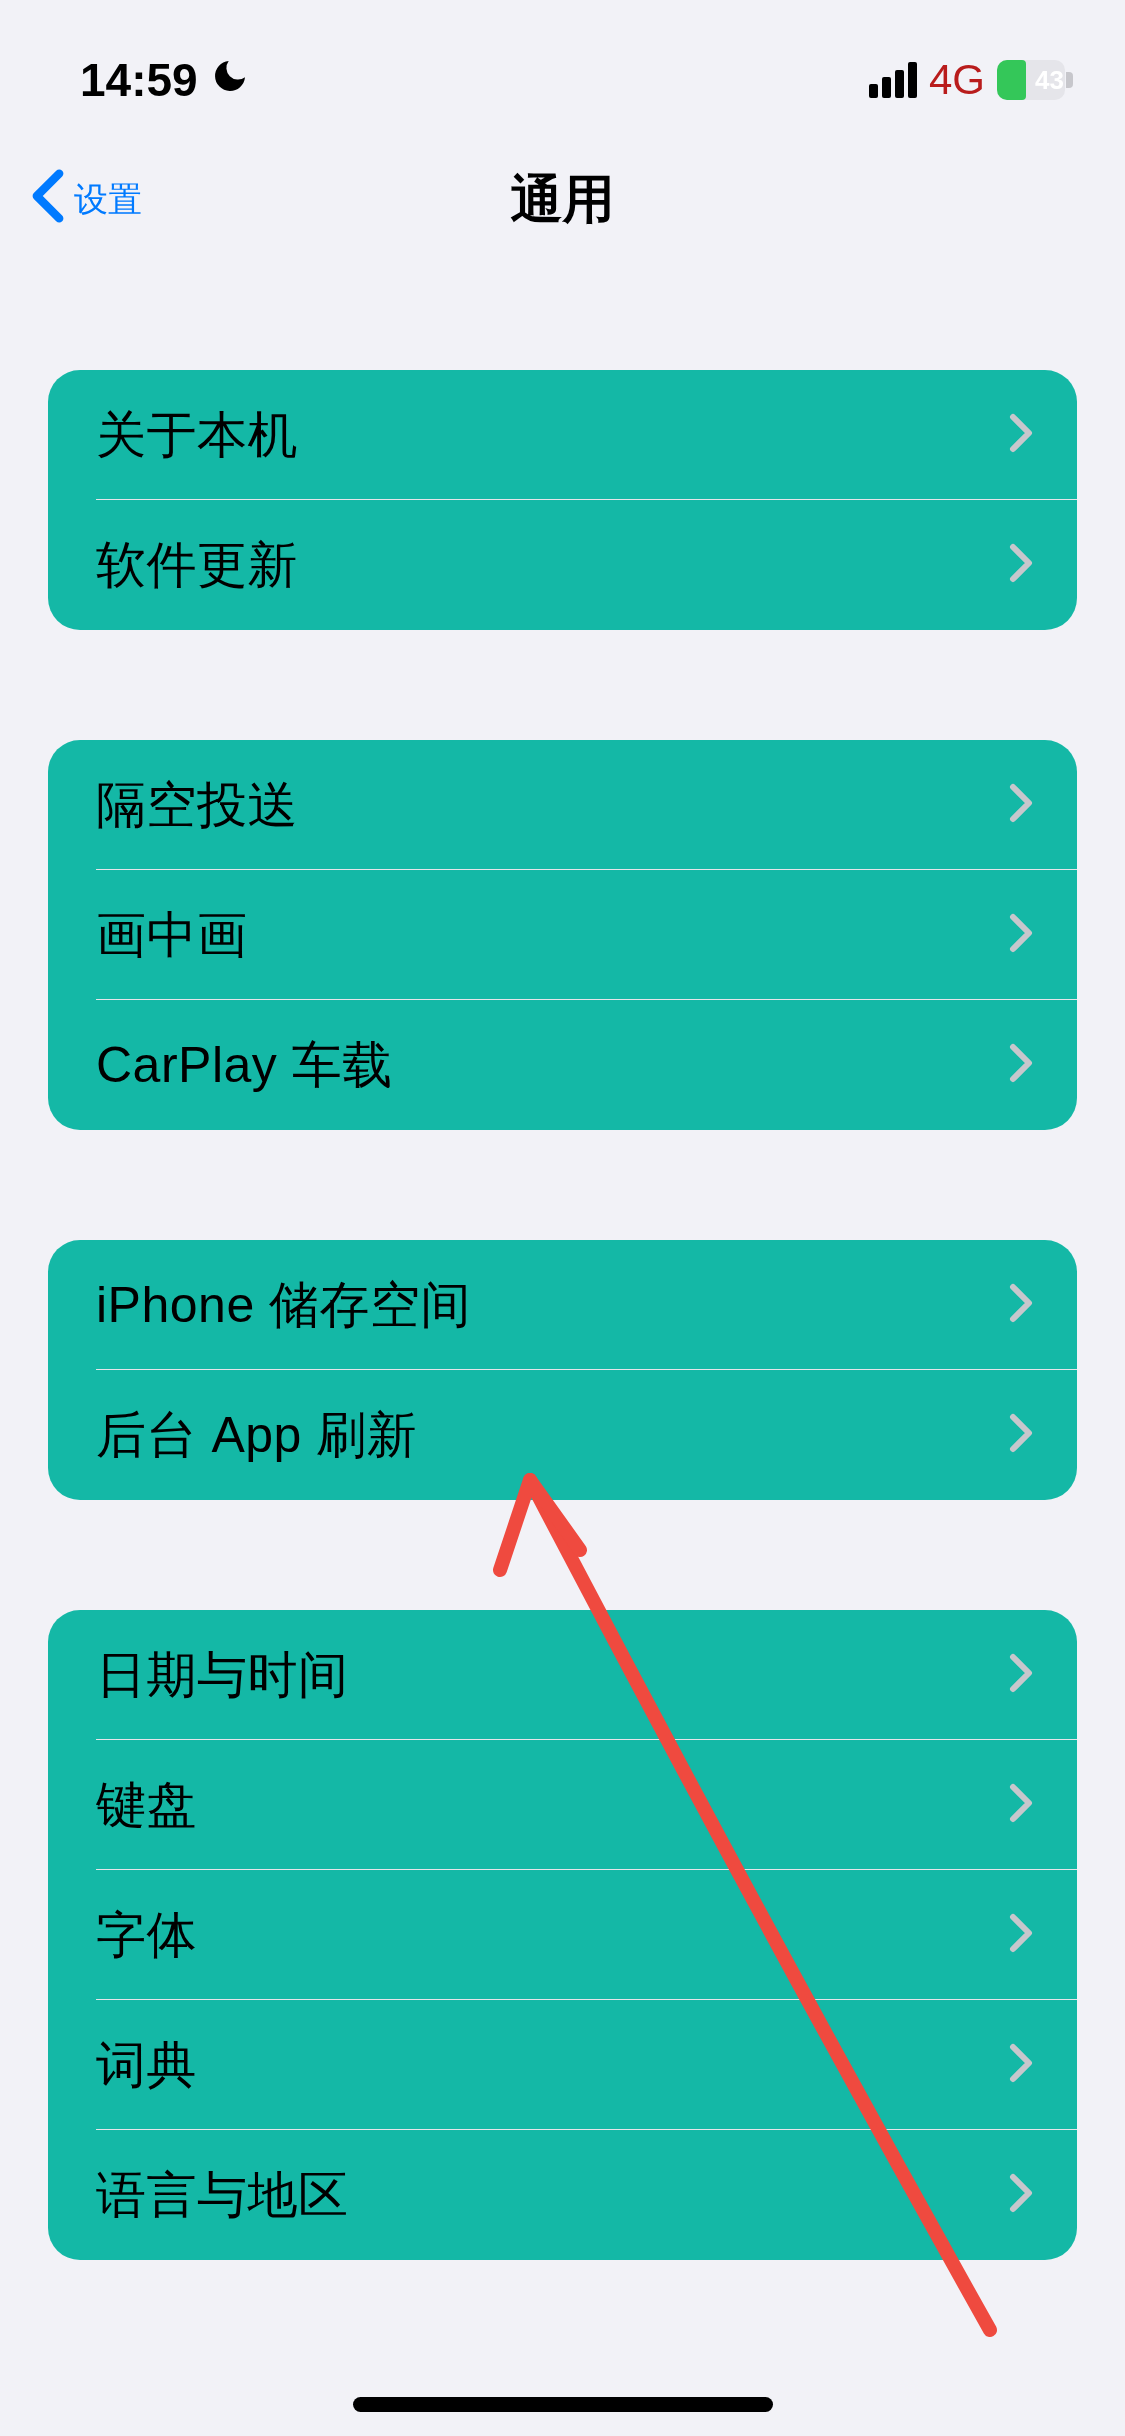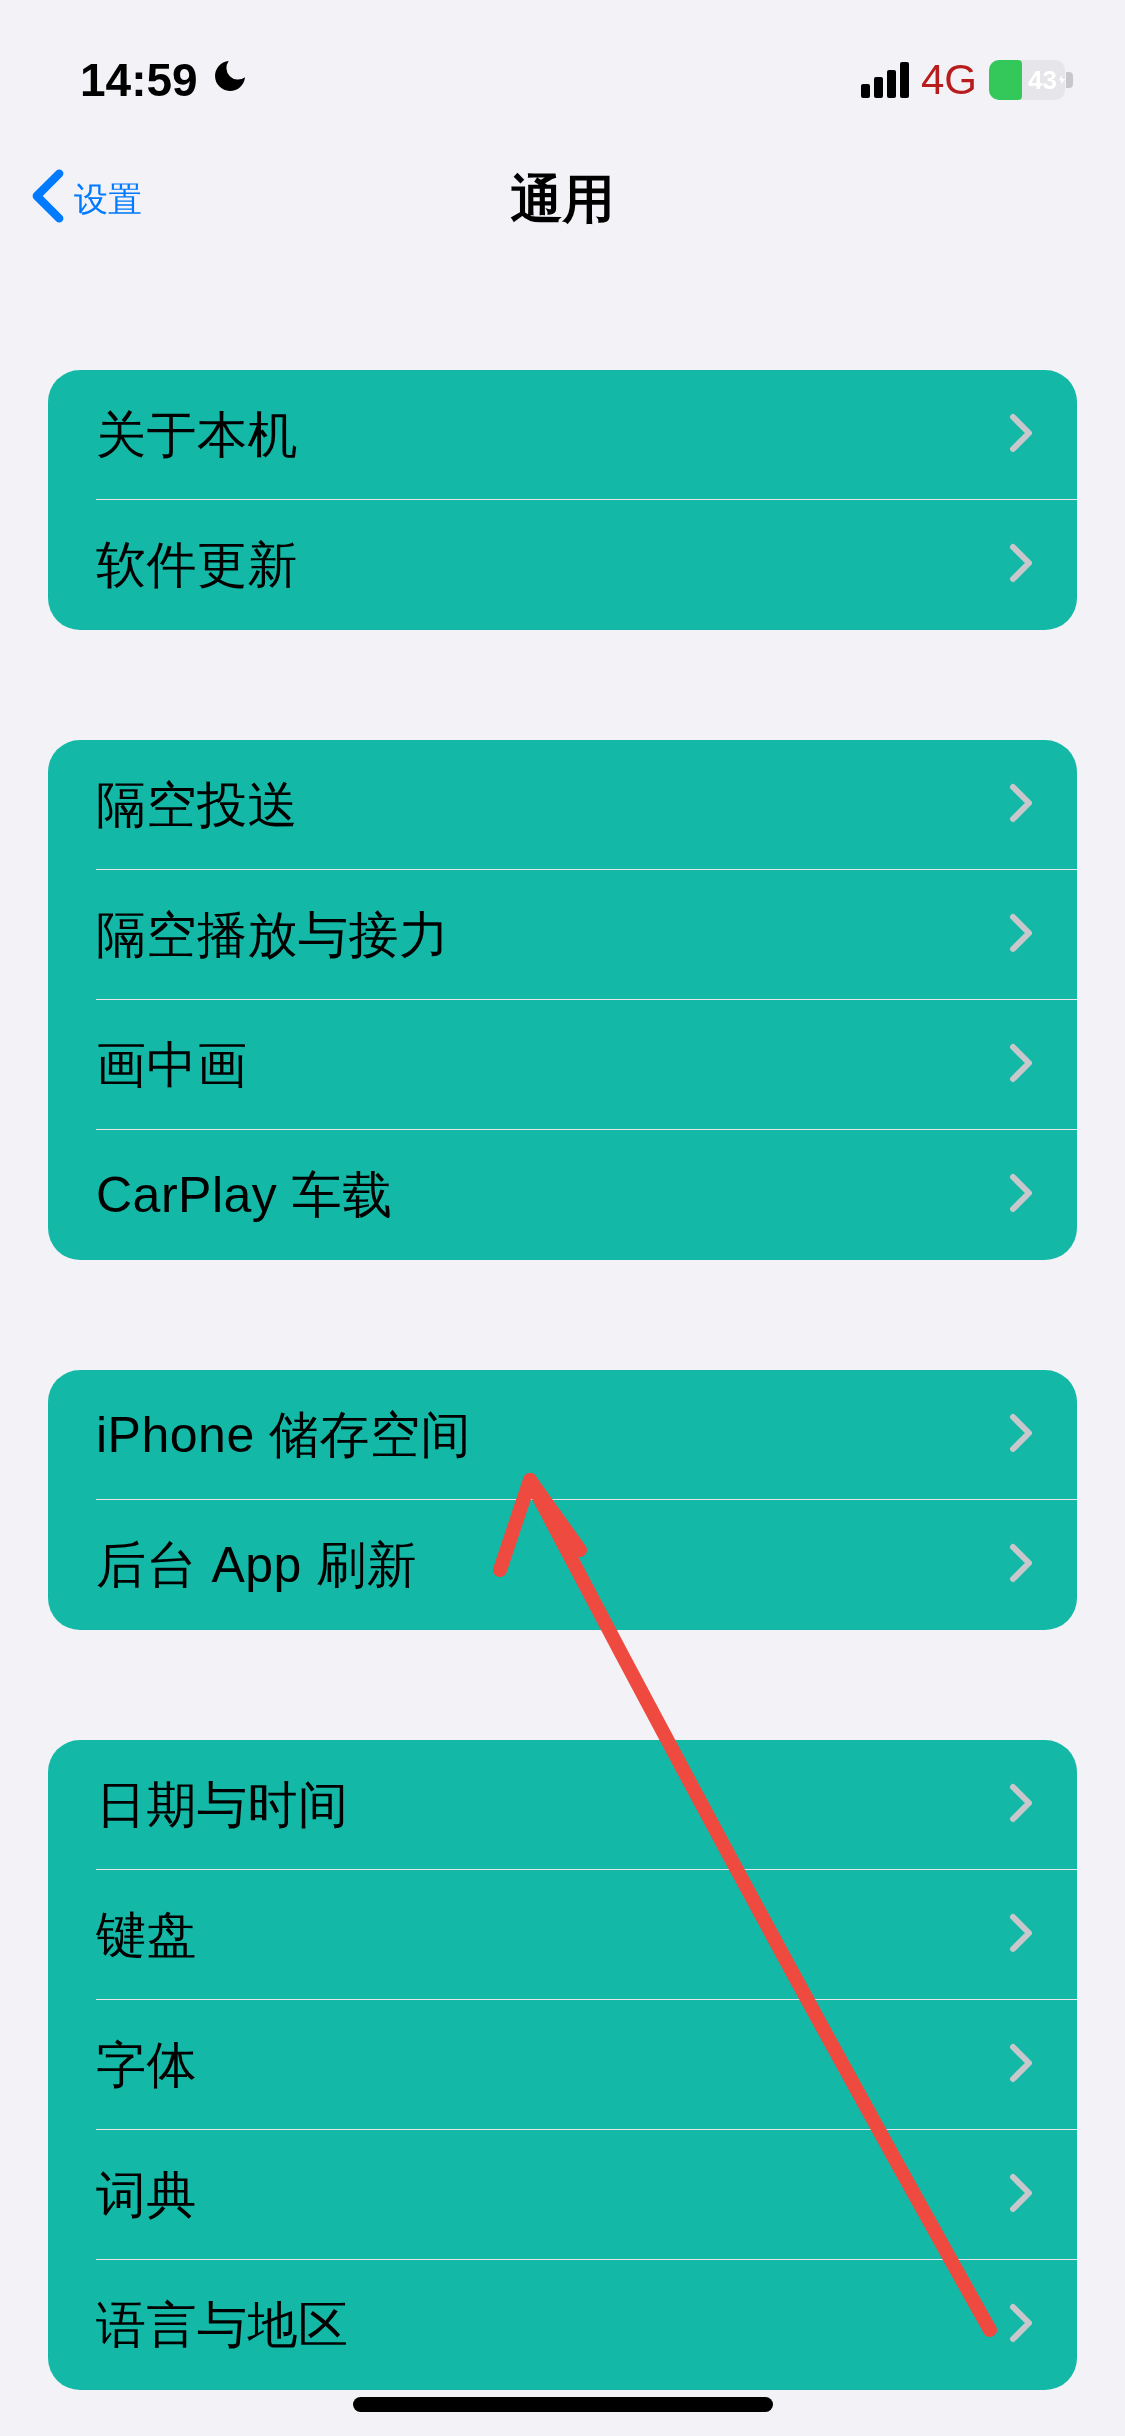--- a/index.html
+++ b/index.html
@@ -50,21 +50,21 @@
     .signal-bars span:nth-child(1){height:14px;}
     .signal-bars span:nth-child(2){height:21px;}
     .signal-bars span:nth-child(3){height:28px;}
     .signal-bars span:nth-child(4){height:36px;}
     .network-label {
       font-size: 42px;
       font-weight: 500;
       color: #b91c1c;
     }
     .battery {
-      width: 76px;
+      width: 68px;
       height: 40px;
       border-radius: 10px;
       background: #e5e5ea;
       position: relative;
       display: flex;
       align-items: center;
       padding-left: 39px;
     }
     .battery::after {
       content: "";
@@ -237,28 +237,20 @@
         <svg width="24" height="40" viewBox="0 0 12 20" fill="none" stroke="#c7c7cc" stroke-width="3" stroke-linecap="round" stroke-linejoin="round">
             <polyline points="2,2 10,10 2,18"></polyline>
           </svg>
       </span>
     </div>
   </div>
 
   <div class="group group-gap-2">
     <div class="row">
       <span class="row-label">隔空投送</span>
-      <span class="chevron">
-        <svg width="24" height="40" viewBox="0 0 12 20" fill="none" stroke="#c7c7cc" stroke-width="3" stroke-linecap="round" stroke-linejoin="round">
-            <polyline points="2,2 10,10 2,18"></polyline>
-          </svg>
-      </span>
-    </div>
-    <div class="row">
-      <span class="row-label">隔空播放与接力</span>
       <span class="chevron">
         <svg width="24" height="40" viewBox="0 0 12 20" fill="none" stroke="#c7c7cc" stroke-width="3" stroke-linecap="round" stroke-linejoin="round">
             <polyline points="2,2 10,10 2,18"></polyline>
           </svg>
       </span>
     </div>
     <div class="row">
       <span class="row-label">画中画</span>
       <span class="chevron">
         <svg width="24" height="40" viewBox="0 0 12 20" fill="none" stroke="#c7c7cc" stroke-width="3" stroke-linecap="round" stroke-linejoin="round">

